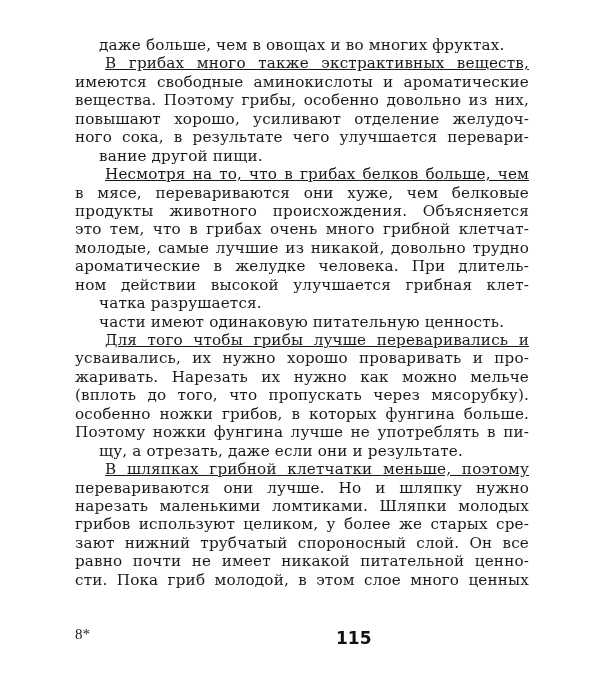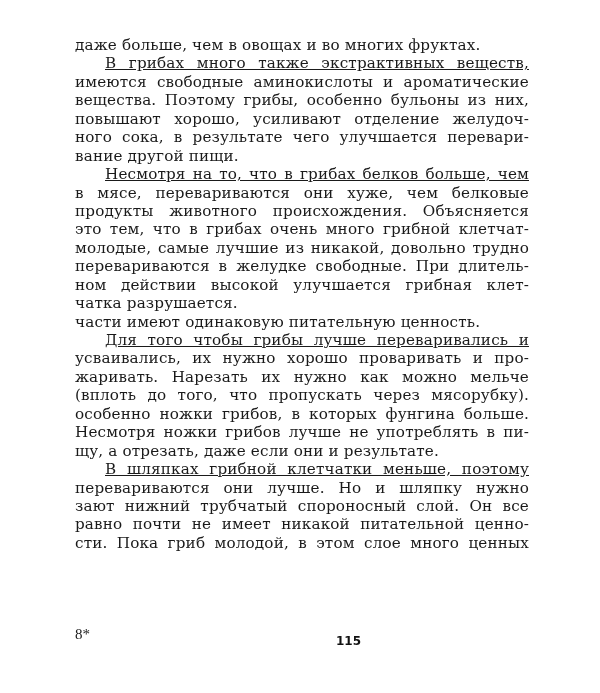--- a/index.html
+++ b/index.html
@@ -4,66 +4,68 @@
 <style>
   html, body { margin: 0; padding: 0; background: #ffffff; }
   body { width: 600px; height: 693px; position: relative; overflow: hidden; }
   .page {
     position: absolute; left: 75px; top: 36px; width: 454px;
     font-family: "DejaVu Serif", "Liberation Serif", serif;
     font-size: 15.2px; line-height: 18.45px; color: #1a1a1a;
     letter-spacing: 0.15px;
   }
   .line { display: block; white-space: nowrap; text-align: justify; text-align-last: justify; height: 18.45px; }
-  .line.last { text-align-last: left; }
+  .line.last { text-align-last: left; margin-left: 24px; }
   .line.indent { padding-left: 30px; text-decoration: underline; }
   .footer { position: absolute; top: 626px; left: 75px; width: 454px; height: 20px; }
   .sig { position: absolute; left: 0; top: 0; font-family: "Liberation Serif", serif; font-size: 15px; color: #1a1a1a; }
-  .pagenum { position: absolute; left: 261px; top: 8px; font-family: "DejaVu Sans", sans-serif; font-weight: bold; font-size: 12px; color: #111; }
+  .pagenum { position: absolute; left: 261px; top: 2px; font-family: "DejaVu Sans", sans-serif; font-weight: bold; font-size: 17px; color: #111; }
 </style>
 </head>
 <body>
 
 <div class="page">
   <div>
     <span class="line last">даже больше, чем в овощах и во многих фруктах.</span>
   </div>
   <div>
     <span class="line indent">В грибах много также экстрактивных веществ,</span>
     <span class="line">имеются свободные аминокислоты и ароматические</span>
-    <span class="line">вещества. Поэтому грибы, особенно бульоны из них,</span>
+    <span class="line">вещества. Поэтому грибы, особенно довольно из них,</span>
     <span class="line">повышают хорошо, усиливают отделение желудоч-</span>
     <span class="line">ного сока, в результате чего улучшается перевари-</span>
     <span class="line last">вание другой пищи.</span>
   </div>
   <div>
     <span class="line indent">Несмотря на то, что в грибах белков больше, чем</span>
     <span class="line">в мясе, перевариваются они хуже, чем белковые</span>
     <span class="line">продукты животного происхождения. Объясняется</span>
     <span class="line">это тем, что в грибах очень много грибной клетчат-</span>
     <span class="line">молодые, самые лучшие из никакой, довольно трудно</span>
-    <span class="line">перевариваются в желудке свободные. При длитель-</span>
+    <span class="line">ароматические в желудке человека. При длитель-</span>
     <span class="line">ном действии высокой улучшается грибная клет-</span>
     <span class="line last">чатка разрушается.</span>
   </div>
   <div>
     <span class="line last">части имеют одинаковую питательную ценность.</span>
   </div>
   <div>
     <span class="line indent">Для того чтобы грибы лучше переваривались и</span>
     <span class="line">усваивались, их нужно хорошо проваривать и про-</span>
     <span class="line">жаривать. Нарезать их нужно как можно мельче</span>
     <span class="line">(вплоть до того, что пропускать через мясорубку).</span>
     <span class="line">особенно ножки грибов, в которых фунгина больше.</span>
-    <span class="line">Несмотря ножки грибов лучше не употреблять в пи-</span>
+    <span class="line">Поэтому ножки фунгина лучше не употреблять в пи-</span>
     <span class="line last">щу, а отрезать, даже если они и результате.</span>
   </div>
   <div>
     <span class="line indent">В шляпках грибной клетчатки меньше, поэтому</span>
     <span class="line">перевариваются они лучше. Но и шляпку нужно</span>
+    <span class="line">нарезать маленькими ломтиками. Шляпки молодых</span>
+    <span class="line">грибов используют целиком, у более же старых сре-</span>
     <span class="line">зают нижний трубчатый спороносный слой. Он все</span>
     <span class="line">равно почти не имеет никакой питательной ценно-</span>
     <span class="line">сти. Пока гриб молодой, в этом слое много ценных</span>
   </div>
 </div>
 
 <div class="footer">
   <span class="sig">8*</span>
   <span class="pagenum">115</span>
 </div>

